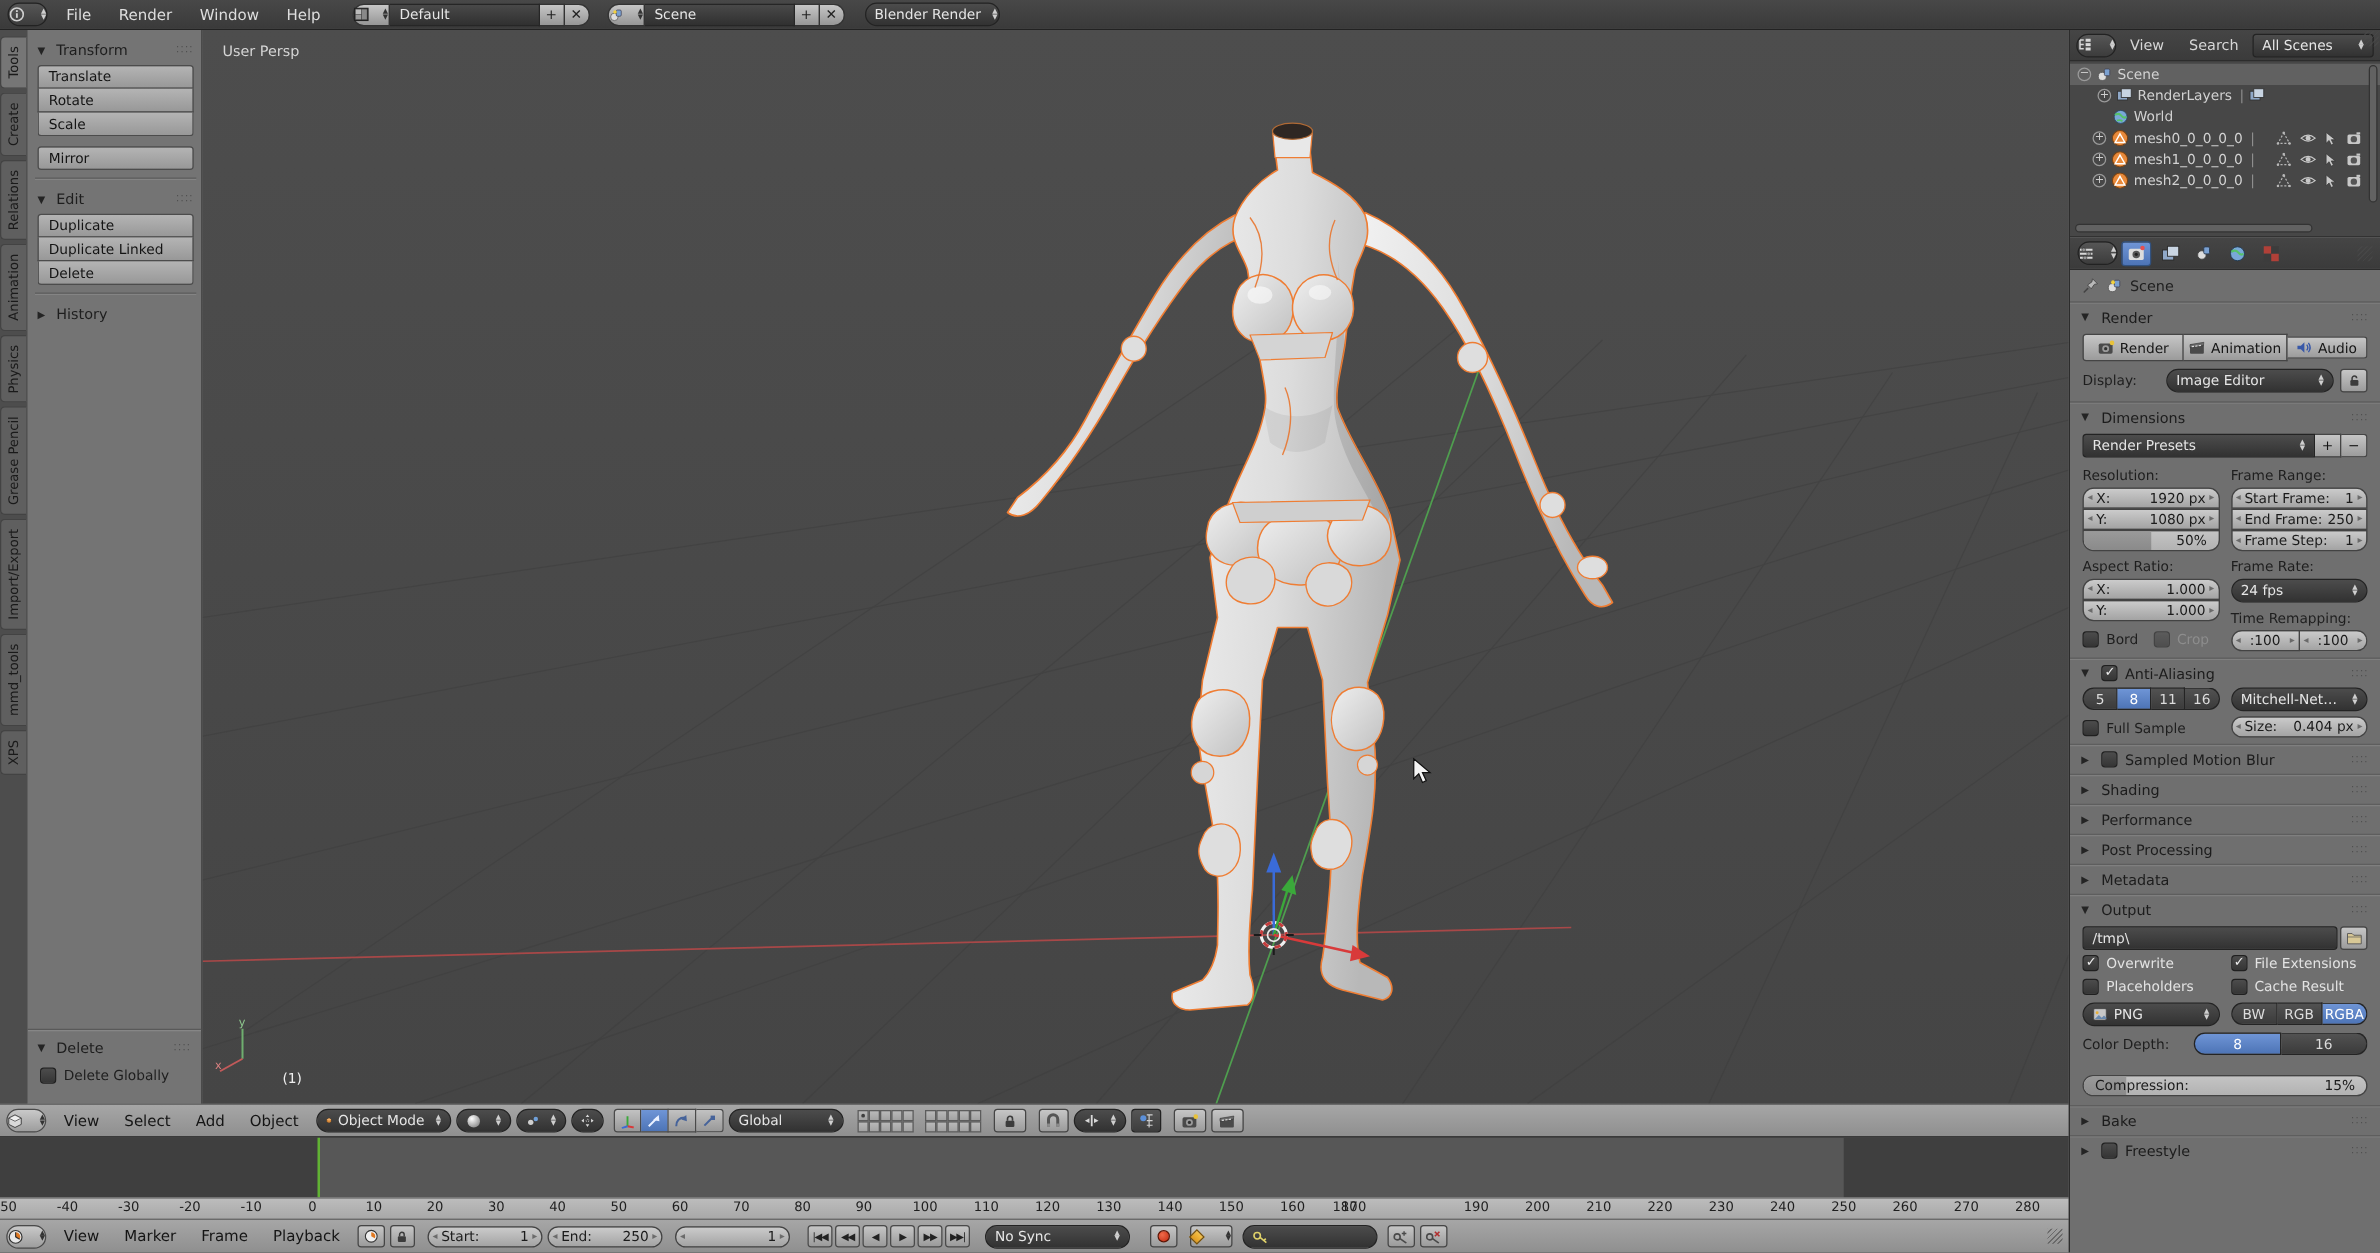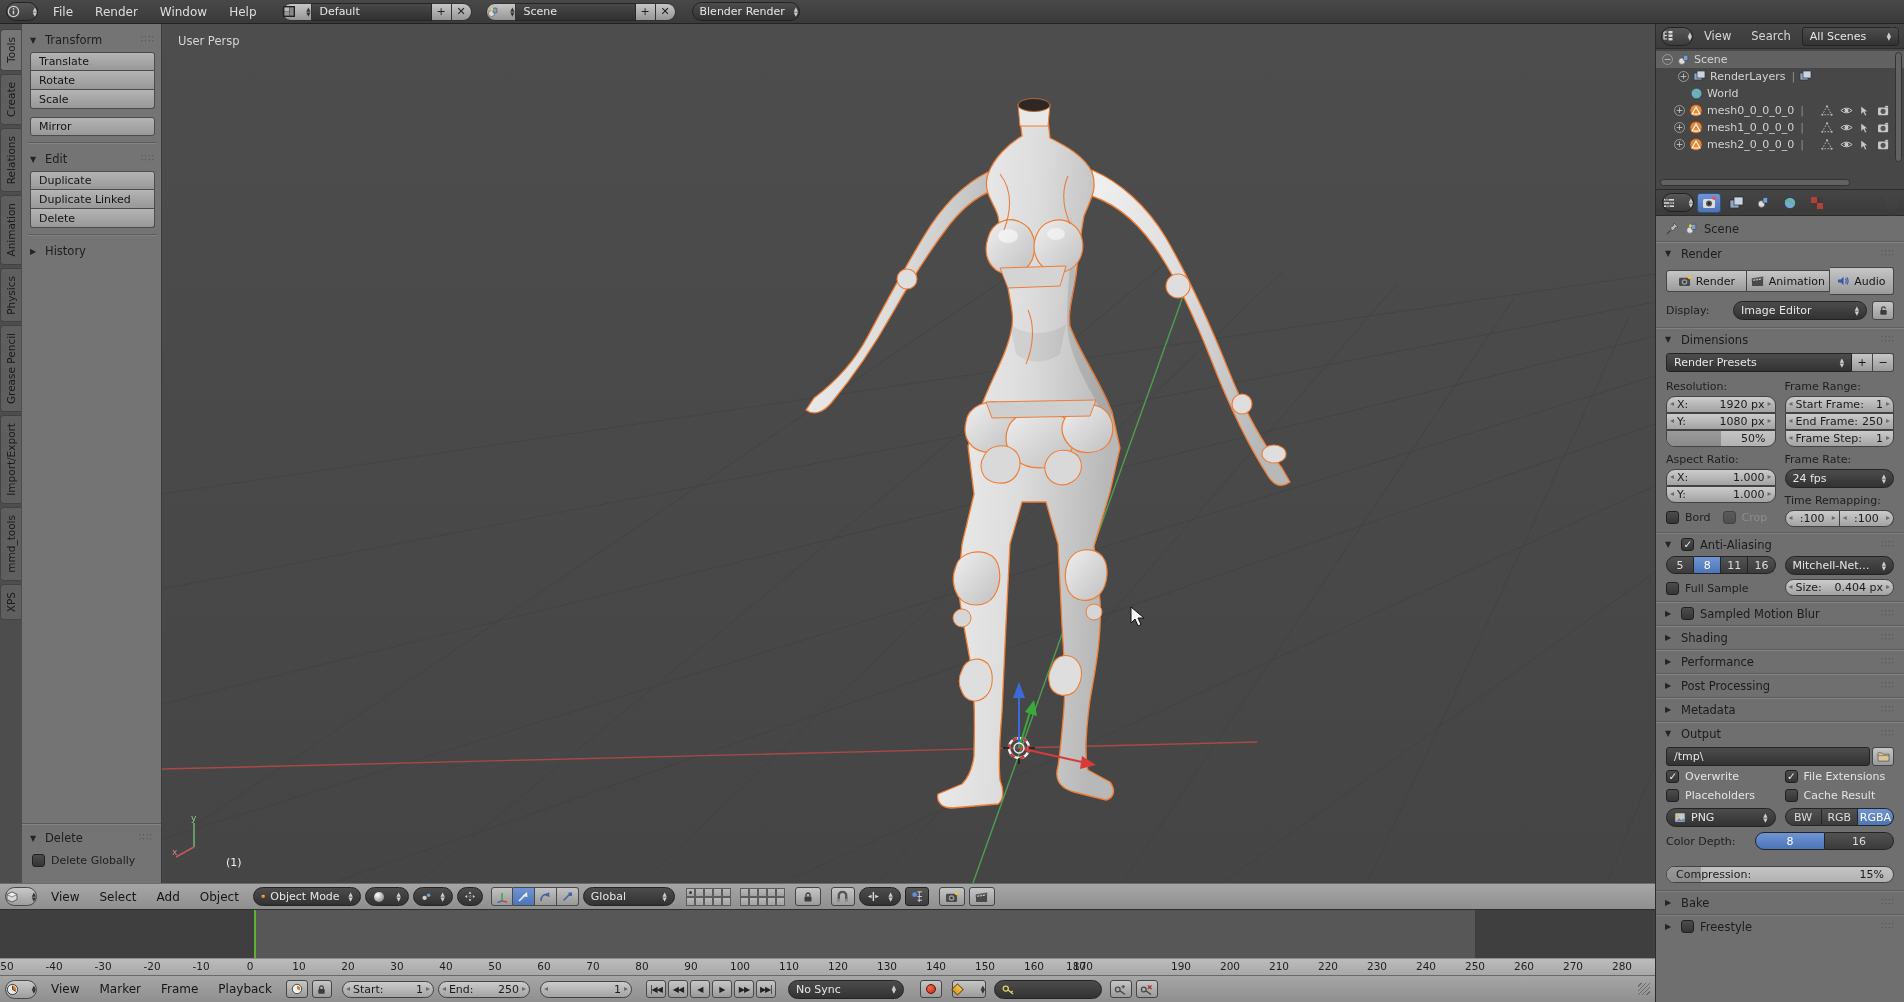--- a/index.html
+++ b/index.html
@@ -848,21 +848,21 @@
             <span>Render</span>
           </span>
         <span class="lbtn" style="flex:1.3;height:22px;border-radius:0;border-left:none;gap:4px">
             <svg width="14" height="12" viewBox="0 0 15 13">
               <rect x="1" y="4" width="12" height="8" rx="1" fill="#4a4a4a"></rect>
               <path d="M1,4 L13,2 L12.6,4.8 L1,6.5Z" fill="#6a6a6a" stroke="#333" stroke-width=".5"></path>
               <path d="M2.5,5.8 l2,-0.3 M5.5,5.4 l2,-0.3 M8.5,5 l2,-0.3" stroke="#ddd" stroke-width="1"></path>
             </svg>
             <span>Animation</span>
           </span>
-        <span class="lbtn" style="flex:1;height:28px;border-radius:0 3px 3px 0;border-left:none;gap:4px">
+        <span class="lbtn" style="flex:1;height:18px;border-radius:0 3px 3px 0;border-left:none;gap:4px">
             <svg width="13" height="12" viewBox="0 0 14 13">
               <path d="M1,5 H4 L7,2 V11 L4,8 H1Z" fill="#3858a8"></path>
               <path d="M9,4 Q11,6.5 9,9 M10.5,2.5 Q13.5,6.5 10.5,10.5" fill="none" stroke="#3858a8" stroke-width="1.2"></path>
             </svg>
             <span>Audio</span>
           </span>
       </div>
       <div class="prow" style="margin-top:6px">
         <span class="plabel" style="margin:0;width:62px">Display:</span>
         <div class="ddrop" style="flex:1">

